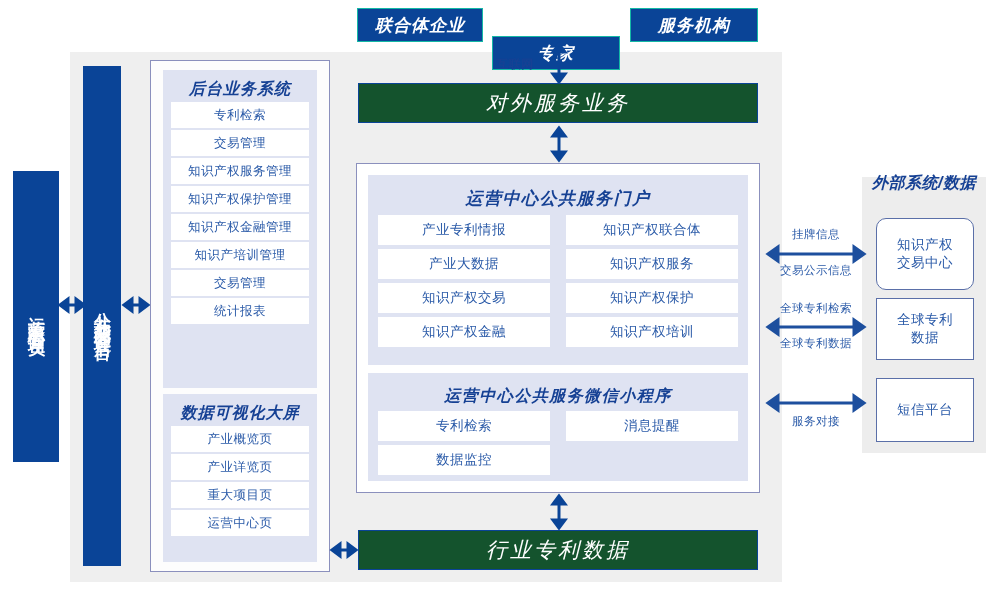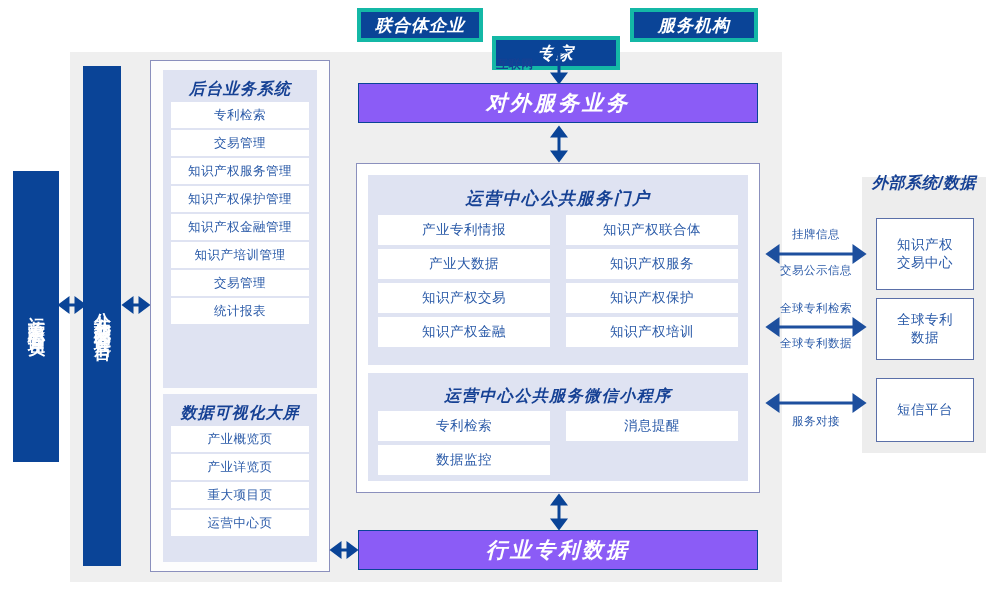--- a/index.html
+++ b/index.html
@@ -5,29 +5,29 @@
   html,body{margin:0;padding:0;background:#ffffff;}
   body{
     width:1000px;height:601px;position:relative;overflow:hidden;
     font-family:"Liberation Sans","DejaVu Sans",sans-serif;
     color:#1d4f9e;
   }
   .abs{position:absolute;box-sizing:border-box;}
 
   
   .actor{
-    background:#0a4497;border:4px solid #14b8a6;color:#ffffff;
+    background:#0a4497;border:1px solid #14b8a6;color:#ffffff;
     font-weight:bold;font-size:17px;font-style:italic;
     display:flex;align-items:center;justify-content:center;letter-spacing:1px;
   }
 
   
   .bluebar{
-    background:#8b5cf6;border:1px solid #0a4497;color:#ffffff;
-    font-weight:bold;font-style:italic;
+    background:#14532d;border:1px solid #0a4497;color:#ffffff;
+    font-weight:normal;font-style:italic;
     display:flex;align-items:center;justify-content:center;
   }
   .bluebar.h{font-size:21px;letter-spacing:3px;}
   .vbar{
     background:#0a4497;color:#ffffff;font-weight:bold;font-size:17px;
     display:flex;align-items:center;justify-content:center;
     writing-mode:vertical-rl;text-orientation:upright;letter-spacing:4px;
     line-height:1.05;
   }
 
@@ -205,21 +205,21 @@
       <line x1="5" y1="9" x2="19" y2="9"></line>
       <polygon points="0,9 8,3 8,15"></polygon>
       <polygon points="24,9 16,3 16,15"></polygon>
     </g>
   </svg>
 </div>
 
 <div class="abs panel-gray" style="left:862px;top:177px;width:124px;height:276px;"></div>
 <div class="abs ext-title" style="left:862px;top:172px;width:124px;height:22px;line-height:22px;">外部系统/数据</div>
 
-<div class="abs extbox" style="left:876px;top:218px;width:98px;height:72px;">
+<div class="abs extbox" style="left:876px;top:218px;width:98px;height:72px;border-radius:10px;">
   <span id="ext0">知识产权<br>交易中心</span>
 </div>
 <div class="abs extbox" style="left:876px;top:298px;width:98px;height:62px;">
   <span id="ext1">全球专利<br>数据</span>
 </div>
 <div class="abs extbox" style="left:876px;top:378px;width:98px;height:64px;">
   <span id="ext2">短信平台</span>
 </div>
 
 <div class="abs" style="left:768px;top:245px;width:96px;height:18px;">

